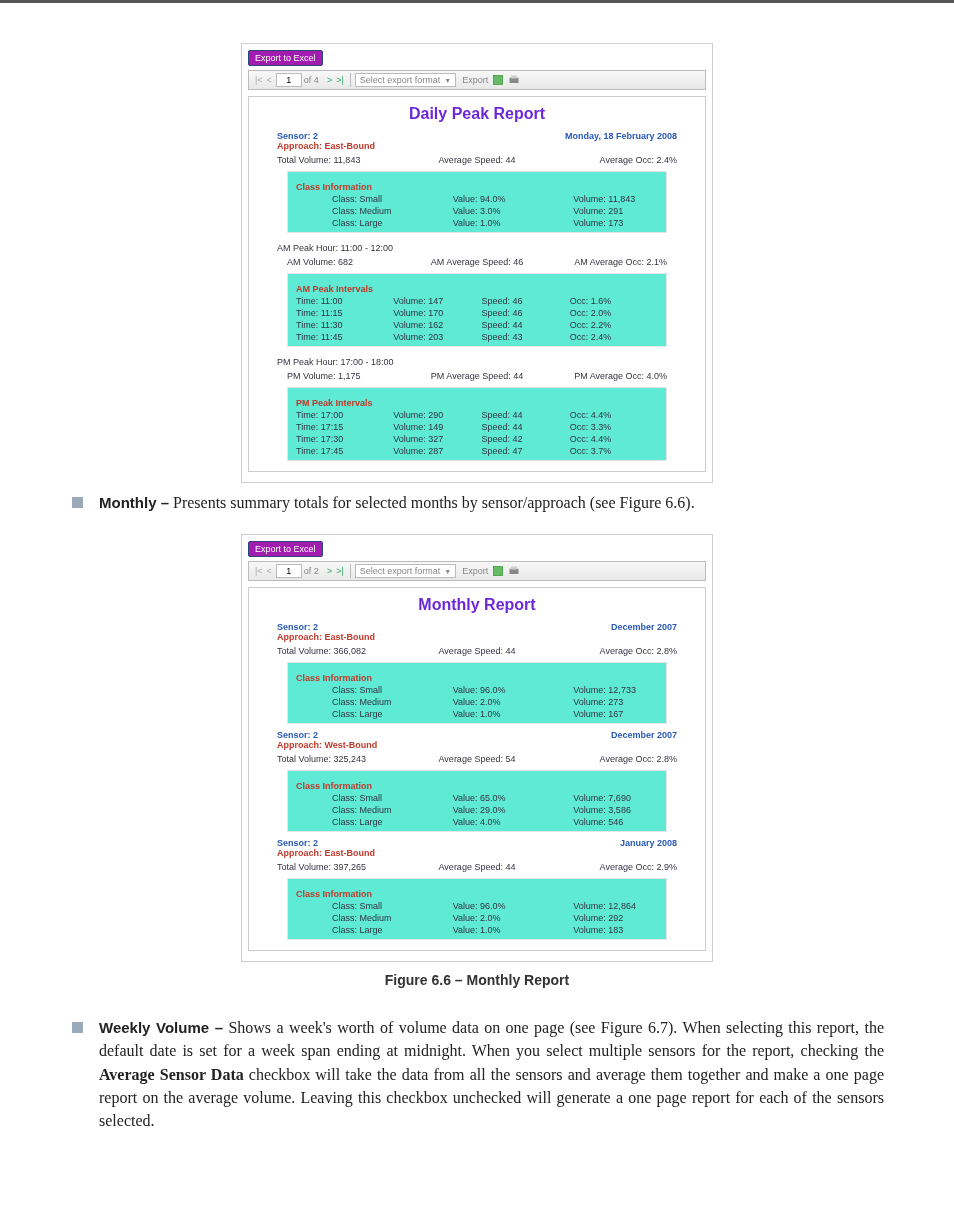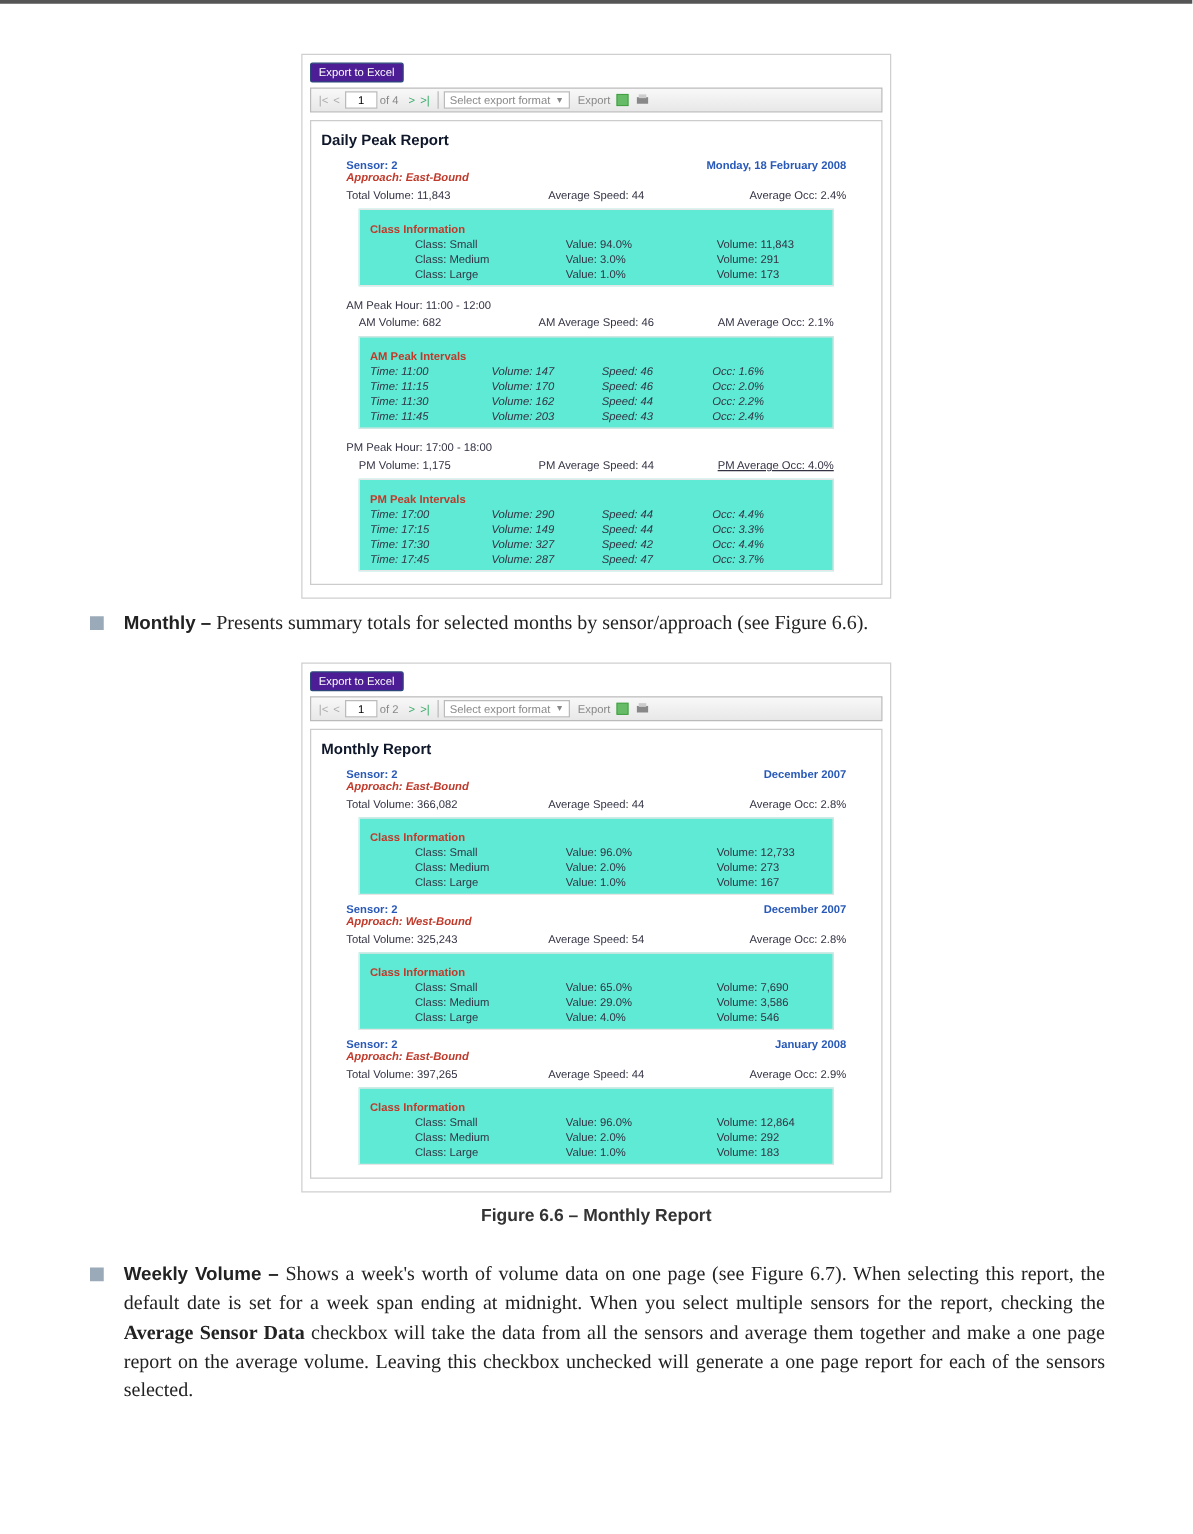--- a/index.html
+++ b/index.html
@@ -50,21 +50,21 @@
     width: 470px;
     margin: 0 auto 8px auto;
     border:1px solid #cfcfcf;
     font-family: Verdana, Arial, sans-serif;
     font-size: 9px;
     color:#445;
     background:#fff;
   }
   .exportbtn {
     display:inline-block;
-    background:#4c1d95;
+    background:#a21caf;
     color:#fff;
     border:1px solid #2b477a;
     border-radius:2px;
     font-size:9px;
     padding:2px 6px;
     margin:6px 6px 4px 6px;
   }
   .toolbar {
     border:1px solid #bbb;
     background:linear-gradient(#f8f8f8,#e8e8e8);
@@ -85,55 +85,54 @@
   .toolbar .dd{font-size:7px;color:#888;}
   .toolbar .exp{color:#888;margin-left:6px;}
   .toolbar .ic{width:12px;height:12px;margin-left:4px;}
 
   .rpt {
     margin:6px 6px 10px 6px;
     border:1px solid #ccc;
     padding:6px 8px 10px 8px;
   }
   .rpt-title{
-    text-align:left;
+    text-align:center;
     font-weight:bold;
-    color:#0f172a;
-    font-size:12px;
+    color:#6d28d9;
+    font-size:16px;
     margin:2px 0 8px 0;
     font-family: Arial, sans-serif;
   }
   .section-head{
     display:flex;
     justify-content:space-between;
     margin:6px 20px 0 20px;
   }
   .blue-bold{color:#2859b8;font-weight:bold;}
-  .red-bold{color:#c03a2b;font-weight:bold;font-style:italic;}
+  .red-bold{color:#c03a2b;font-weight:bold;}
   .row3{
     display:flex;
     margin:4px 20px 6px 20px;
     color:#334;
   }
   .row3 > div{flex:1;}
   .subhead2{
     color:#c03a2b;font-weight:bold;
     margin:8px 30px 2px 30px;
   }
   .grid3{
     display:flex;
     margin:2px 30px;
     color:#334;
   }
   .grid3 > div{flex:1;margin-left:36px;}
   .grid4{
     display:flex;
     margin:2px 30px;
     color:#334;
-    font-style:italic;
   }
   .grid4 > div{flex:1;}
   .grid4 .c1{flex:1.1;}
   .bg{background:#5eead4;border:1px solid #e5e5e5;margin-left:30px;margin-right:30px;padding:2px 0;}
   .bg .grid3,.bg .grid4,.bg .subhead2{margin-left:8px;margin-right:8px;}
   .peakhdr{
     margin:10px 20px 2px 20px;
     color:#334;
   }
 
@@ -269,21 +268,21 @@
               <div>Speed: 43</div>
               <div>Occ: 2.4%</div>
             </div>
           </div>
       </div>
 
       <div class="peakhdr">PM Peak Hour: 17:00 - 18:00</div>
       <div class="row3" style="margin-left:30px;margin-right:30px;">
         <div>PM Volume: 1,175</div>
         <div style="text-align:center;">PM Average Speed: 44</div>
-        <div style="text-align:right;text-decoration:underline;">PM Average Occ: 4.0%</div>
+        <div style="text-align:right;">PM Average Occ: 4.0%</div>
       </div>
       <div class="bg">
         <div class="subhead2">PM Peak Intervals</div>
         <div id="f1-pm">
             <div class="grid4">
               <div class="c1">Time: 17:00</div>
               <div>Volume: 290</div>
               <div>Speed: 44</div>
               <div>Occ: 4.4%</div>
             </div>

